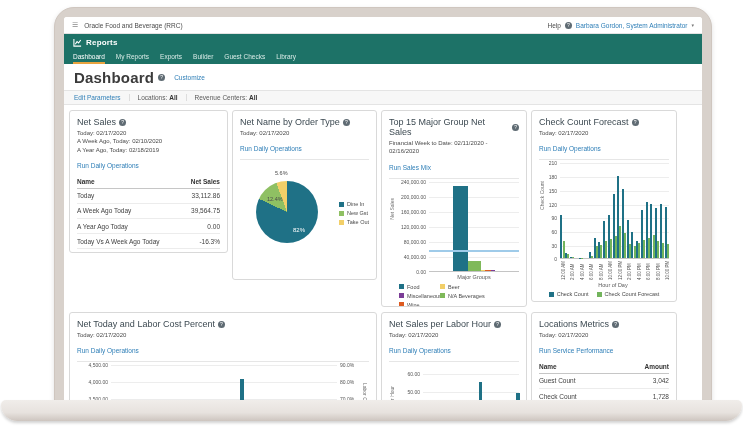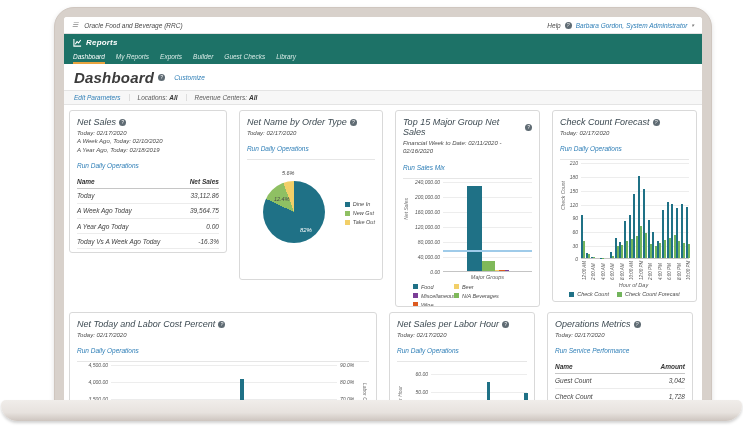--- a/index.html
+++ b/index.html
@@ -1,17 +1,17 @@
 <!DOCTYPE html>
 <html><head>
 <meta charset="utf-8">
 <style>
   html,body{margin:0;padding:0;background:#fff;}
   *{box-sizing:border-box;}
-  .stage{position:relative;width:743px;height:427px;background:#fff;font-family:"Liberation Sans",sans-serif;overflow:hidden;font-style:italic;}
+  .stage{position:relative;width:743px;height:427px;background:#fff;font-family:"Liberation Sans",sans-serif;overflow:hidden;}
 
   
   .laptop{position:absolute;left:54px;top:7px;width:658px;height:395px;background:#d8d1cb;border:1px solid #cfc6bf;border-radius:20px 20px 0 0;box-shadow:0 2px 5px rgba(0,0,0,.12);}
   .screen{position:absolute;left:9px;top:9px;width:638px;height:386px;background:#fff;border-radius:3px;overflow:hidden;}
   .base{position:absolute;left:1px;top:400px;width:741px;height:21px;background:linear-gradient(#f0edea,#e7e2de 60%,#cdc5bf);border-radius:5px 5px 16px 16px;box-shadow:0 2px 3px rgba(0,0,0,.18);}
 
   
   .topbar{height:17px;display:flex;align-items:center;padding:0 8px;border-bottom:1px solid #e3e3e3;font-size:6.5px;color:#4a4a4a;background:#fff;}
   .hamburger{font-size:7px;color:#8a8a8a;margin-right:6px;cursor:pointer;}
   .topbar-right{margin-left:auto;display:flex;align-items:center;gap:4px;}
@@ -31,21 +31,21 @@
   .page-title{font-size:15px;color:#3b3b3b;font-weight:600;letter-spacing:.2px;}
   .customize{font-size:6.5px;color:#2f7fb7;margin-left:5px;cursor:pointer;}
   .params{height:15px;display:flex;align-items:center;padding:0 10px;background:#f7f7f7;border-top:1px solid #e4e4e4;border-bottom:1px solid #e4e4e4;font-size:6.5px;color:#5a5a5a;}
   .p-item{padding:0 8px;border-left:1px solid #ddd;}
   .p-item:first-child{border-left:none;padding-left:0;}
   .p-link{color:#2f7fb7;cursor:pointer;}
   .p-val{color:#333;font-weight:bold;margin-left:2px;}
 
   
   .cards{padding:5px 5px 0;}
-  .crow{display:flex;gap:12px;align-items:flex-start;margin-bottom:5px;}
+  .crow{display:flex;gap:4px;align-items:flex-start;margin-bottom:5px;}
   .card{background:#fff;border:1px solid #d9d9d9;border-radius:3px;padding:6px 7px;overflow:hidden;position:relative;}
   .w1{width:159px}.w2{width:145px}.w3{width:146px}.w4{width:146px}.wwide{width:308px}
   .h-ns{height:143px}.h-pie{height:170px}.h-mg{height:197px}.h-cf{height:192px}.h-b{height:175px}
   .card-title-row{display:flex;align-items:center;gap:3px;}
   .card-title{font-size:9px;color:#3d4a52;}
   .sub{font-size:6px;color:#4a4a4a;line-height:1.4;margin-top:2px;}
   .runlink{font-size:6.5px;color:#2f7fb7;margin-top:2px;display:inline-block;cursor:pointer;}
   .hr{border-top:1px solid #e6e6e6;margin:4px 0 3px;}
 
   
@@ -424,21 +424,21 @@
                     <div class="bar" style="left: 55.68px; width: 3.5px; height: 99px; background: rgb(31, 113, 134);"></div>
                     <div class="bar" style="left: 72.96px; width: 3.5px; height: 79.2px; background: rgb(31, 113, 134);"></div>
                     <div class="bar" style="left: 93.12px; width: 3.5px; height: 88.2px; background: rgb(31, 113, 134);"></div>
                   </div>
               </div>
             </div>
           </div>
 
           <div class="card w4 h-b">
             <div class="card-title-row">
-              <span class="card-title">Operations Metrics</span>
+              <span class="card-title">Locations Metrics</span>
               <span class="info-icon">?</span>
             </div>
             <div class="sub">Today: 02/17/2020</div>
             <span class="runlink">Run Service Performance</span>
             <div class="thead">
               <span>Name</span>
               <span>Amount</span>
             </div>
             <div>
                 <div class="trow">

